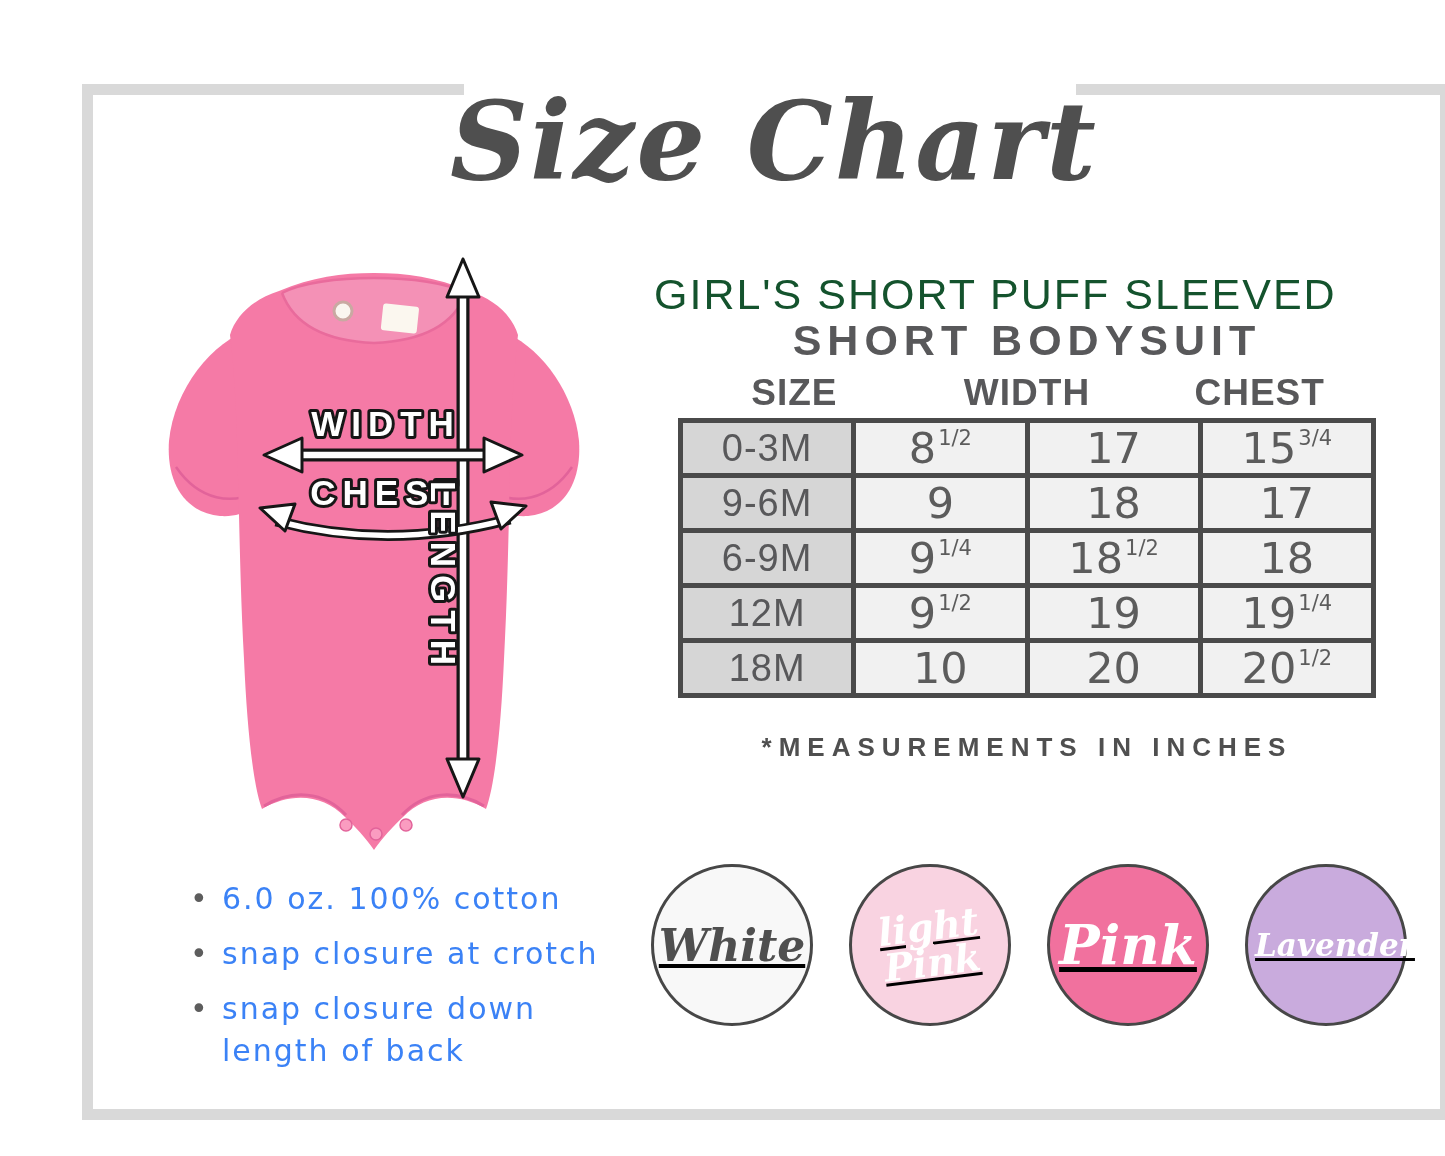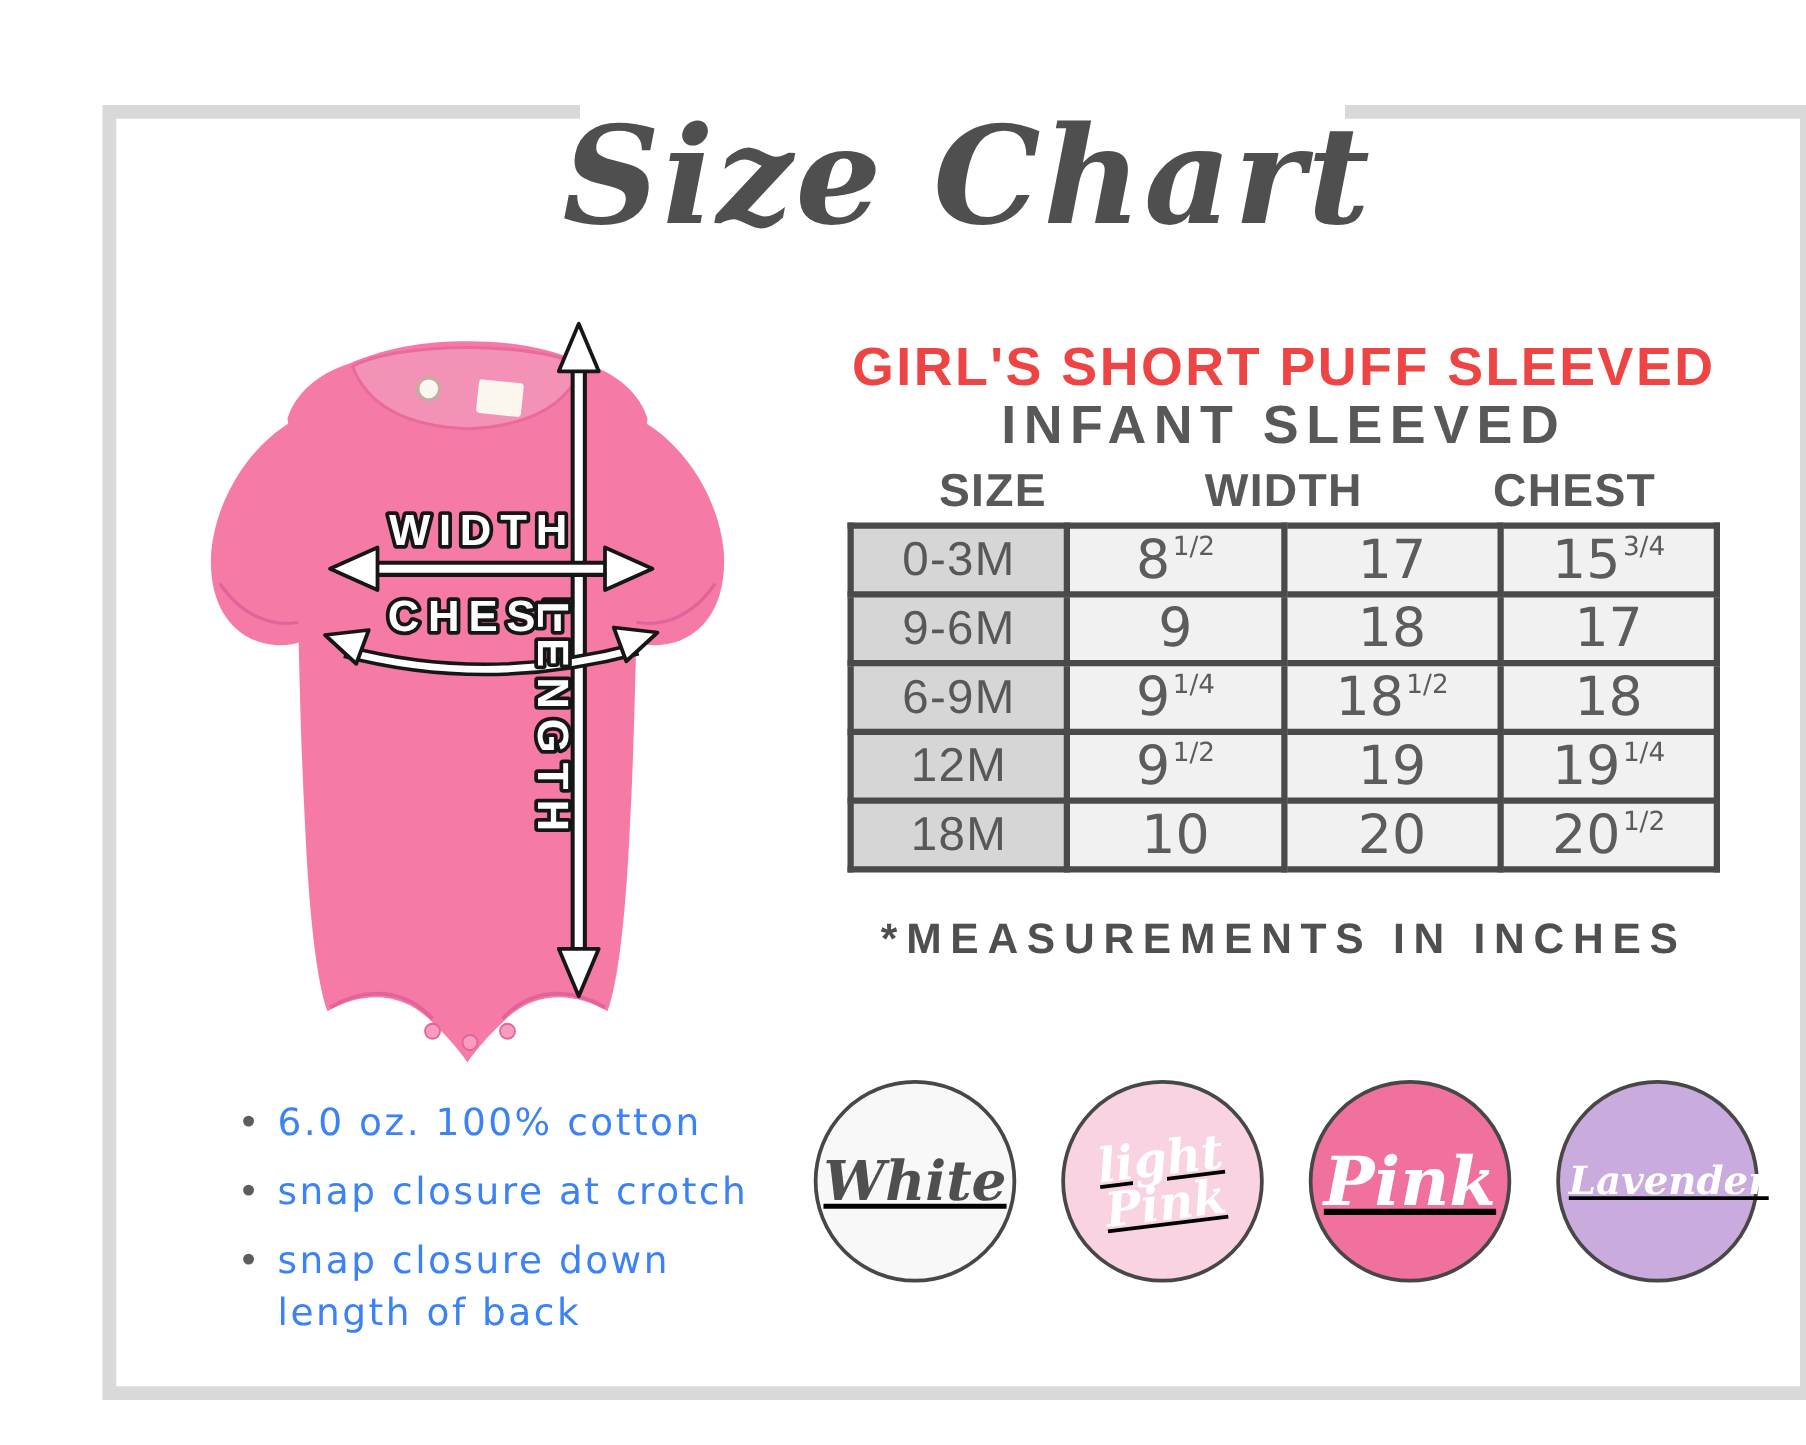--- a/index.html
+++ b/index.html
@@ -16,41 +16,41 @@
               font-family:"DejaVu Serif", serif;font-style:italic;font-weight:700;
               font-size:108px;color:#4f4f4f;letter-spacing:2px;white-space:nowrap;}
 
   
   .garment-svg{position:absolute;left:80px;top:228px;width:500px;height:632px;}
   .measure-text{font-family:"Liberation Sans", sans-serif;font-weight:bold;
                 paint-order:stroke;stroke:#161616;stroke-width:6px;fill:#ffffff;
                 stroke-linejoin:round;}
 
   
-  .prod-line1{position:absolute;left:610px;top:270px;width:746px;text-align:center;
-              font-weight:bold;font-size:43px;letter-spacing:2px;color:#ef4444;white-space:nowrap;}
+  .prod-line1{position:absolute;left:610px;top:270px;width:746px;text-align:left;
+              font-weight:normal;font-size:43px;letter-spacing:2px;color:#14532d;white-space:nowrap;}
   .prod-line2{position:absolute;left:610px;top:316px;width:746px;text-align:center;
               font-weight:bold;font-size:43px;letter-spacing:6px;color:#58585a;white-space:nowrap;}
 
   .col-headers{position:absolute;left:634px;top:372px;width:698px;display:grid;
                grid-template-columns:1fr 1fr 1fr;}
   .col-h{text-align:center;font-weight:bold;font-size:37px;letter-spacing:1px;color:#58585a;}
 
   
   .size-table{position:absolute;left:634px;top:418px;width:698px;border-collapse:collapse;
               table-layout:fixed;}
   .size-table th,.size-table td{border:5px solid #4a4a4a;height:50px;text-align:center;
               vertical-align:middle;padding:0;}
   .size-cell{background:#d6d6d6;font-weight:normal;font-size:38px;color:#58585a;letter-spacing:1px;}
   .val-cell{background:#f1f1f1;font-family:"DejaVu Sans", sans-serif;font-weight:400;
             font-size:43px;color:#5c5c5c;}
   .val-cell sup{font-size:21px;position:relative;top:-0.15em;margin-left:2px;line-height:0;text-align:center;}
 
   .footnote{position:absolute;left:634px;top:732px;width:698px;text-align:center;
-            font-weight:bold;font-size:34px;letter-spacing:7px;color:#4f4f4f;white-space:nowrap;}
+            font-weight:bold;font-size:26px;letter-spacing:7px;color:#4f4f4f;white-space:nowrap;}
 
   
   .features{position:absolute;left:140px;top:878px;width:468px;margin:0;padding:0;
             list-style:none;font-family:"DejaVu Sans", sans-serif;font-size:30px;
             letter-spacing:2px;color:#3b82f6;line-height:1.4;}
   .features li{position:relative;padding-left:38px;margin-bottom:13px;}
   .features li::before{content:"\2022";position:absolute;left:6px;color:#5d5d5d;}
 
   
   .swatches{position:absolute;left:607px;top:864px;width:760px;display:flex;gap:36px;}
@@ -120,21 +120,21 @@
       <polygon points="136,279 171,275 161,302" fill="#ffffff" stroke="#161616" stroke-width="3" stroke-linejoin="round"></polygon>
       <polygon points="402,277 367,273 377,300" fill="#ffffff" stroke="#161616" stroke-width="3" stroke-linejoin="round"></polygon>
     </g>
 
     <text class="measure-text" x="262" y="207" text-anchor="middle" font-size="35" letter-spacing="7">WIDTH</text>
     <text class="measure-text" x="263" y="276" text-anchor="middle" font-size="35" letter-spacing="7">CHEST</text>
     <text class="measure-text" x="316" y="348" text-anchor="middle" dominant-baseline="middle" font-size="35" letter-spacing="8" transform="rotate(90 316 348)">LENGTH</text>
   </svg>
 
   <div class="prod-line1">GIRL'S SHORT PUFF SLEEVED</div>
-  <div class="prod-line2">INFANT SLEEVED</div>
+  <div class="prod-line2">SHORT BODYSUIT</div>
 
   <div class="col-headers">
       <span class="col-h">SIZE</span>
       <span class="col-h">WIDTH</span>
       <span class="col-h">CHEST</span>
       <span class="col-h">LENGTH</span>
     </div>
 
   <table class="size-table">
     <tbody>

